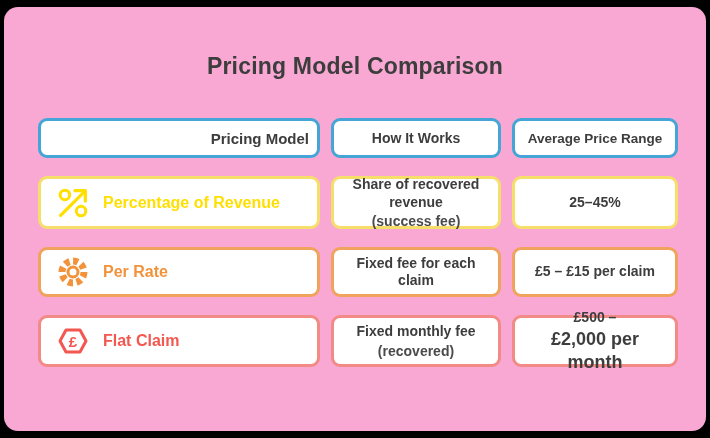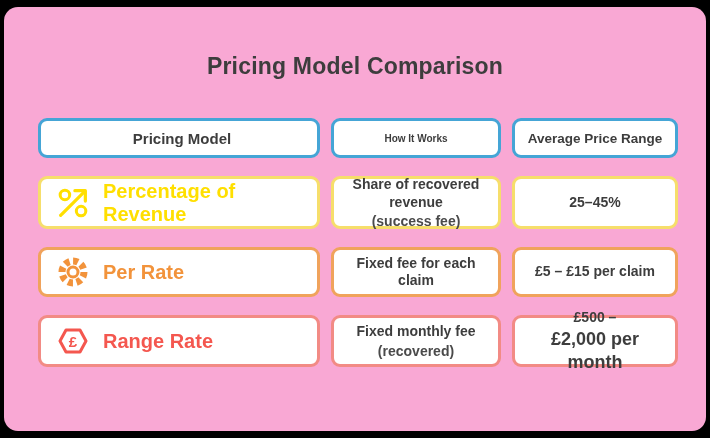--- a/index.html
+++ b/index.html
@@ -24,22 +24,22 @@
     border-radius: 9px; background: #fff;
     display: flex; align-items: center; justify-content: center;
     text-align: center; padding: 4px 8px;
   }
   .cell.head { border: 3px solid var(--blue); }
   .cell.row-label { justify-content: flex-start; padding-left: 12px; gap: 10px; text-align: left; }
   .b-yellow { border: 3px solid var(--yellowBorder); }
   .b-orange { border: 3px solid var(--orangeBorder); }
   .b-red    { border: 3px solid var(--redBorder); }
   .head-label { font-size: 15px; font-weight: 800; color: var(--dark); }
-  .head.left { justify-content: center; padding-left: 14px; }
-  .row-title { font-size: 20px; font-weight: 800; }
+  .head.left { justify-content: flex-end; padding-left: 14px; }
+  .row-title { font-size: 16px; font-weight: 800; }
   .t-yellow { color: var(--yellowText); }
   .t-orange { color: var(--orangeText); }
   .t-red    { color: var(--redText); }
   .body-text { display: flex; flex-direction: column; align-items: center; gap: 2px; }
   .primary { font-size: 14px; font-weight: 700; color: var(--dark); line-height: 1.25; }
   .note { font-size: 14px; font-weight: 600; color: #4a4a4a; }
   .note:empty, .primary2:empty { display: none; }
   .primary2 { font-size: 18px; font-weight: 700; color: var(--dark); line-height: 1.25; }
   .icon-box { width: 40px; height: 40px; flex: 0 0 40px; display: flex; align-items: center; justify-content: center; }
 </style>
@@ -49,21 +49,21 @@
 <div class="canvas">
 
   <div class="title">Pricing Model Comparison</div>
 
   <div class="table">
 
     <div class="cell head left">
       <span class="head-label">Pricing Model</span>
     </div>
     <div class="cell head">
-      <span class="head-label" style="font-size:10px">How It Works</span>
+      <span class="head-label" style="font-size:14px">How It Works</span>
     </div>
     <div class="cell head">
       <span class="head-label" style="font-size:13.5px">Average Price Range</span>
     </div>
 
     <div class="cell row-label b-yellow">
       <span class="icon-box">
         <svg width="38" height="38" viewBox="0 0 40 40" fill="none">
           <circle cx="11.5" cy="11.5" r="5" stroke="#ffdf00" stroke-width="3.2"></circle>
           <circle cx="28.5" cy="28.5" r="5" stroke="#ffdf00" stroke-width="3.2"></circle>
@@ -108,21 +108,21 @@
       </span>
     </div>
 
     <div class="cell row-label b-red">
       <span class="icon-box">
         <svg width="40" height="40" viewBox="0 0 40 40" fill="none">
           <path d="M13 9 L27 9 L33 20 L27 31 L13 31 L7 20 Z" stroke="#f4574f" stroke-width="3" stroke-linejoin="round"></path>
           <text x="20" y="25.5" text-anchor="middle" font-family="Liberation Sans, sans-serif" font-size="15" font-weight="bold" fill="#f4574f">£</text>
         </svg>
       </span>
-      <span class="row-title t-red">Range Rate</span>
+      <span class="row-title t-red">Flat Claim</span>
     </div>
     <div class="cell b-red">
       <span class="body-text">
         <span class="primary">Fixed monthly fee</span>
         <span class="note">(recovered)</span>
       </span>
     </div>
     <div class="cell b-red">
       <span class="body-text">
         <span class="primary">£500 –</span>

